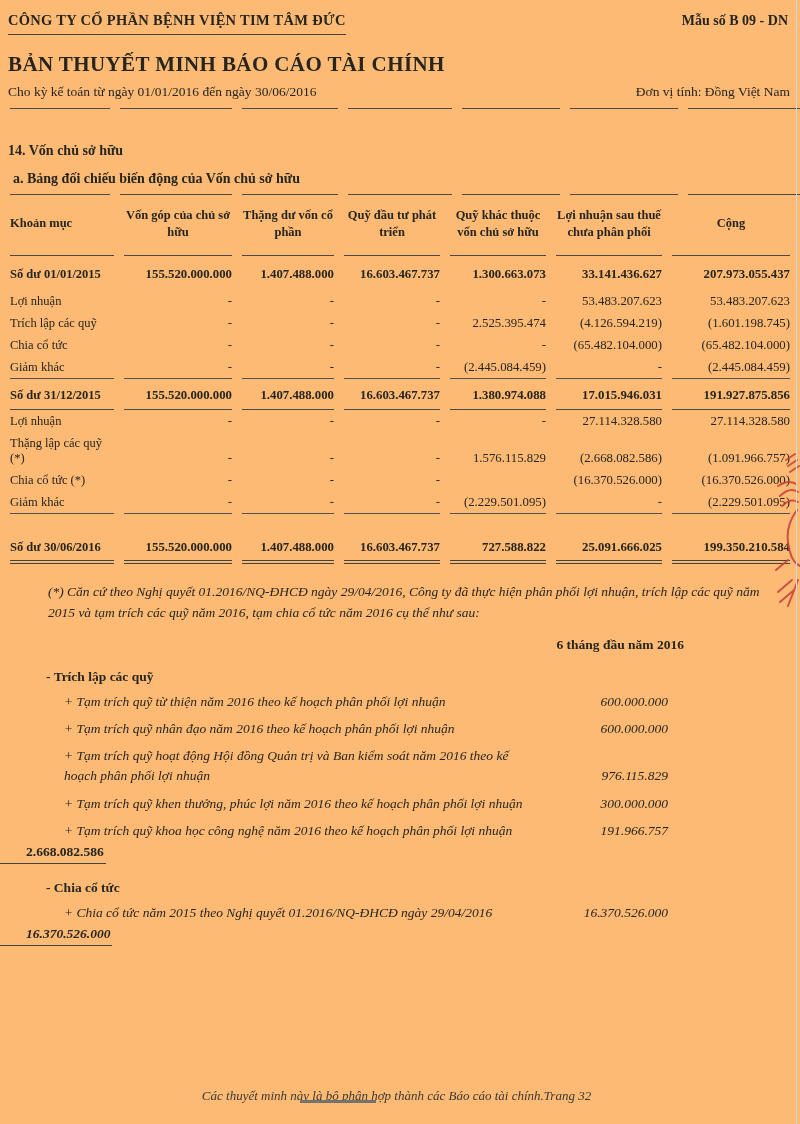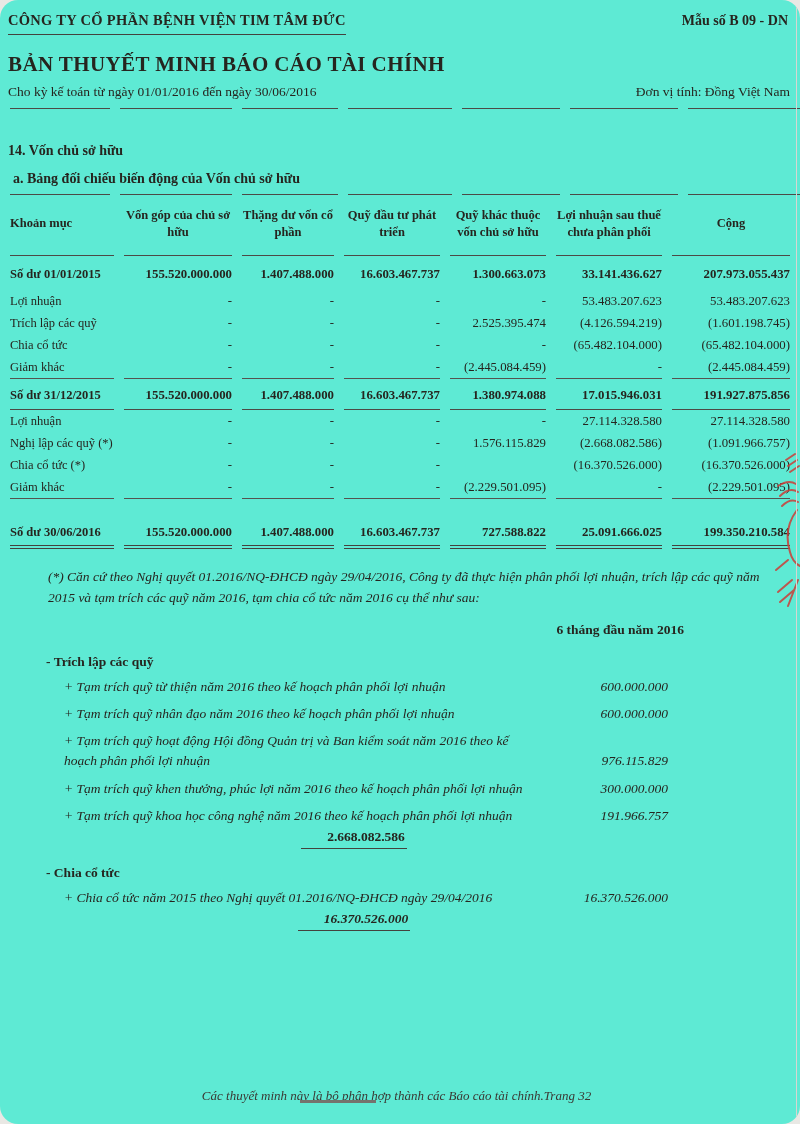--- a/index.html
+++ b/index.html
@@ -1,20 +1,19 @@
 <!DOCTYPE html>
 <html><head>
 <meta charset="utf-8">
 <style>
   html,body{margin:0;padding:0;background:#e9e8e4;}
   .page{
     position:relative;width:800px;height:1124px;margin:0 auto;
-    background:#5eead4;color:#26251f;overflow:hidden;
+    background:#fdba74;color:#26251f;overflow:hidden;
     font-family:"Liberation Serif","DejaVu Serif",serif;
-    border-radius:18px;
   }
   
   .hdr-row{display:flex;justify-content:space-between;align-items:flex-start;padding:12px 12px 0 8px;}
   .company{font-weight:bold;font-size:14.5px;letter-spacing:.3px;border-bottom:1.6px solid #44423e;padding-bottom:5px;}
   .form-no{font-weight:bold;font-size:14px;padding-top:1px;}
   .title{font-size:21px;font-weight:bold;letter-spacing:.4px;margin:17px 0 0 8px;}
   .sub-row{display:flex;justify-content:space-between;font-size:13.5px;margin:7px 10px 0 8px;}
   .seg-rule{display:flex;margin:6px 0 0 10px;height:3px;}
   .seg-rule i{display:block;border-bottom:1.8px solid #4c4a46;margin-right:10px;}
   .seg-rule i:nth-child(1){width:100px;}
@@ -41,21 +40,21 @@
   tr.row-total.topline td{border-top:1.4px solid #55534f;}
   tr.row-grand td{font-weight:bold;border-top:1.4px solid #55534f;border-bottom:4px double #44423e;padding-top:26px;padding-bottom:5px;}
   
   .fn-para{font-style:italic;font-size:13.5px;line-height:1.55;margin:18px 26px 0 48px;}
   .fn-colhdr{font-weight:bold;font-size:13.5px;text-align:right;margin:13px 116px 0 0;}
   .fn-group-title{font-weight:bold;font-size:13.5px;margin:16px 0 0 46px;}
   .fn-item{display:flex;justify-content:space-between;align-items:flex-end;font-style:italic;font-size:13.5px;
     margin:7px 132px 0 64px;line-height:1.5;}
   .fn-item .lab{max-width:470px;}
   .fn-item .val{white-space:nowrap;padding-left:12px;}
-  .fn-total{text-align:center;margin:3px 92px 0 0;font-size:13.5px;font-weight:bold;}
+  .fn-total{text-align:left;margin:3px 92px 0 0;font-size:13.5px;font-weight:bold;}
   .fn-total span{display:inline-block;border-bottom:1.8px solid #44423e;padding:0 2px 3px 26px;}
   .fn-total.ital{font-style:italic;}
   
   .footer{position:absolute;left:55px;right:62px;bottom:20px;display:flex;justify-content:center;
     font-style:italic;font-size:13px;color:#3a3833;}
   
   .edge-line{position:absolute;top:0;bottom:0;right:3px;width:1.5px;background:#d7d5d0;}
   .bottom-smudge{position:absolute;left:300px;top:1100px;width:76px;height:2.5px;background:#75736e;}
   .red-mark{position:absolute;right:-2px;top:452px;width:34px;height:175px;}
 </style>
@@ -174,21 +173,21 @@
       <tr>
         <td class="lbl">Lợi nhuận</td>
         <td class="num">-</td>
         <td class="num">-</td>
         <td class="num">-</td>
         <td class="num">-</td>
         <td class="num">27.114.328.580</td>
         <td class="num">27.114.328.580</td>
       </tr>
       <tr>
-        <td class="lbl">Nghị lập các quỹ (*)</td>
+        <td class="lbl">Thặng lập các quỹ (*)</td>
         <td class="num">-</td>
         <td class="num">-</td>
         <td class="num">-</td>
         <td class="num">1.576.115.829</td>
         <td class="num">(2.668.082.586)</td>
         <td class="num">(1.091.966.757)</td>
       </tr>
       <tr>
         <td class="lbl">Chia cổ tức (*)</td>
         <td class="num">-</td>

